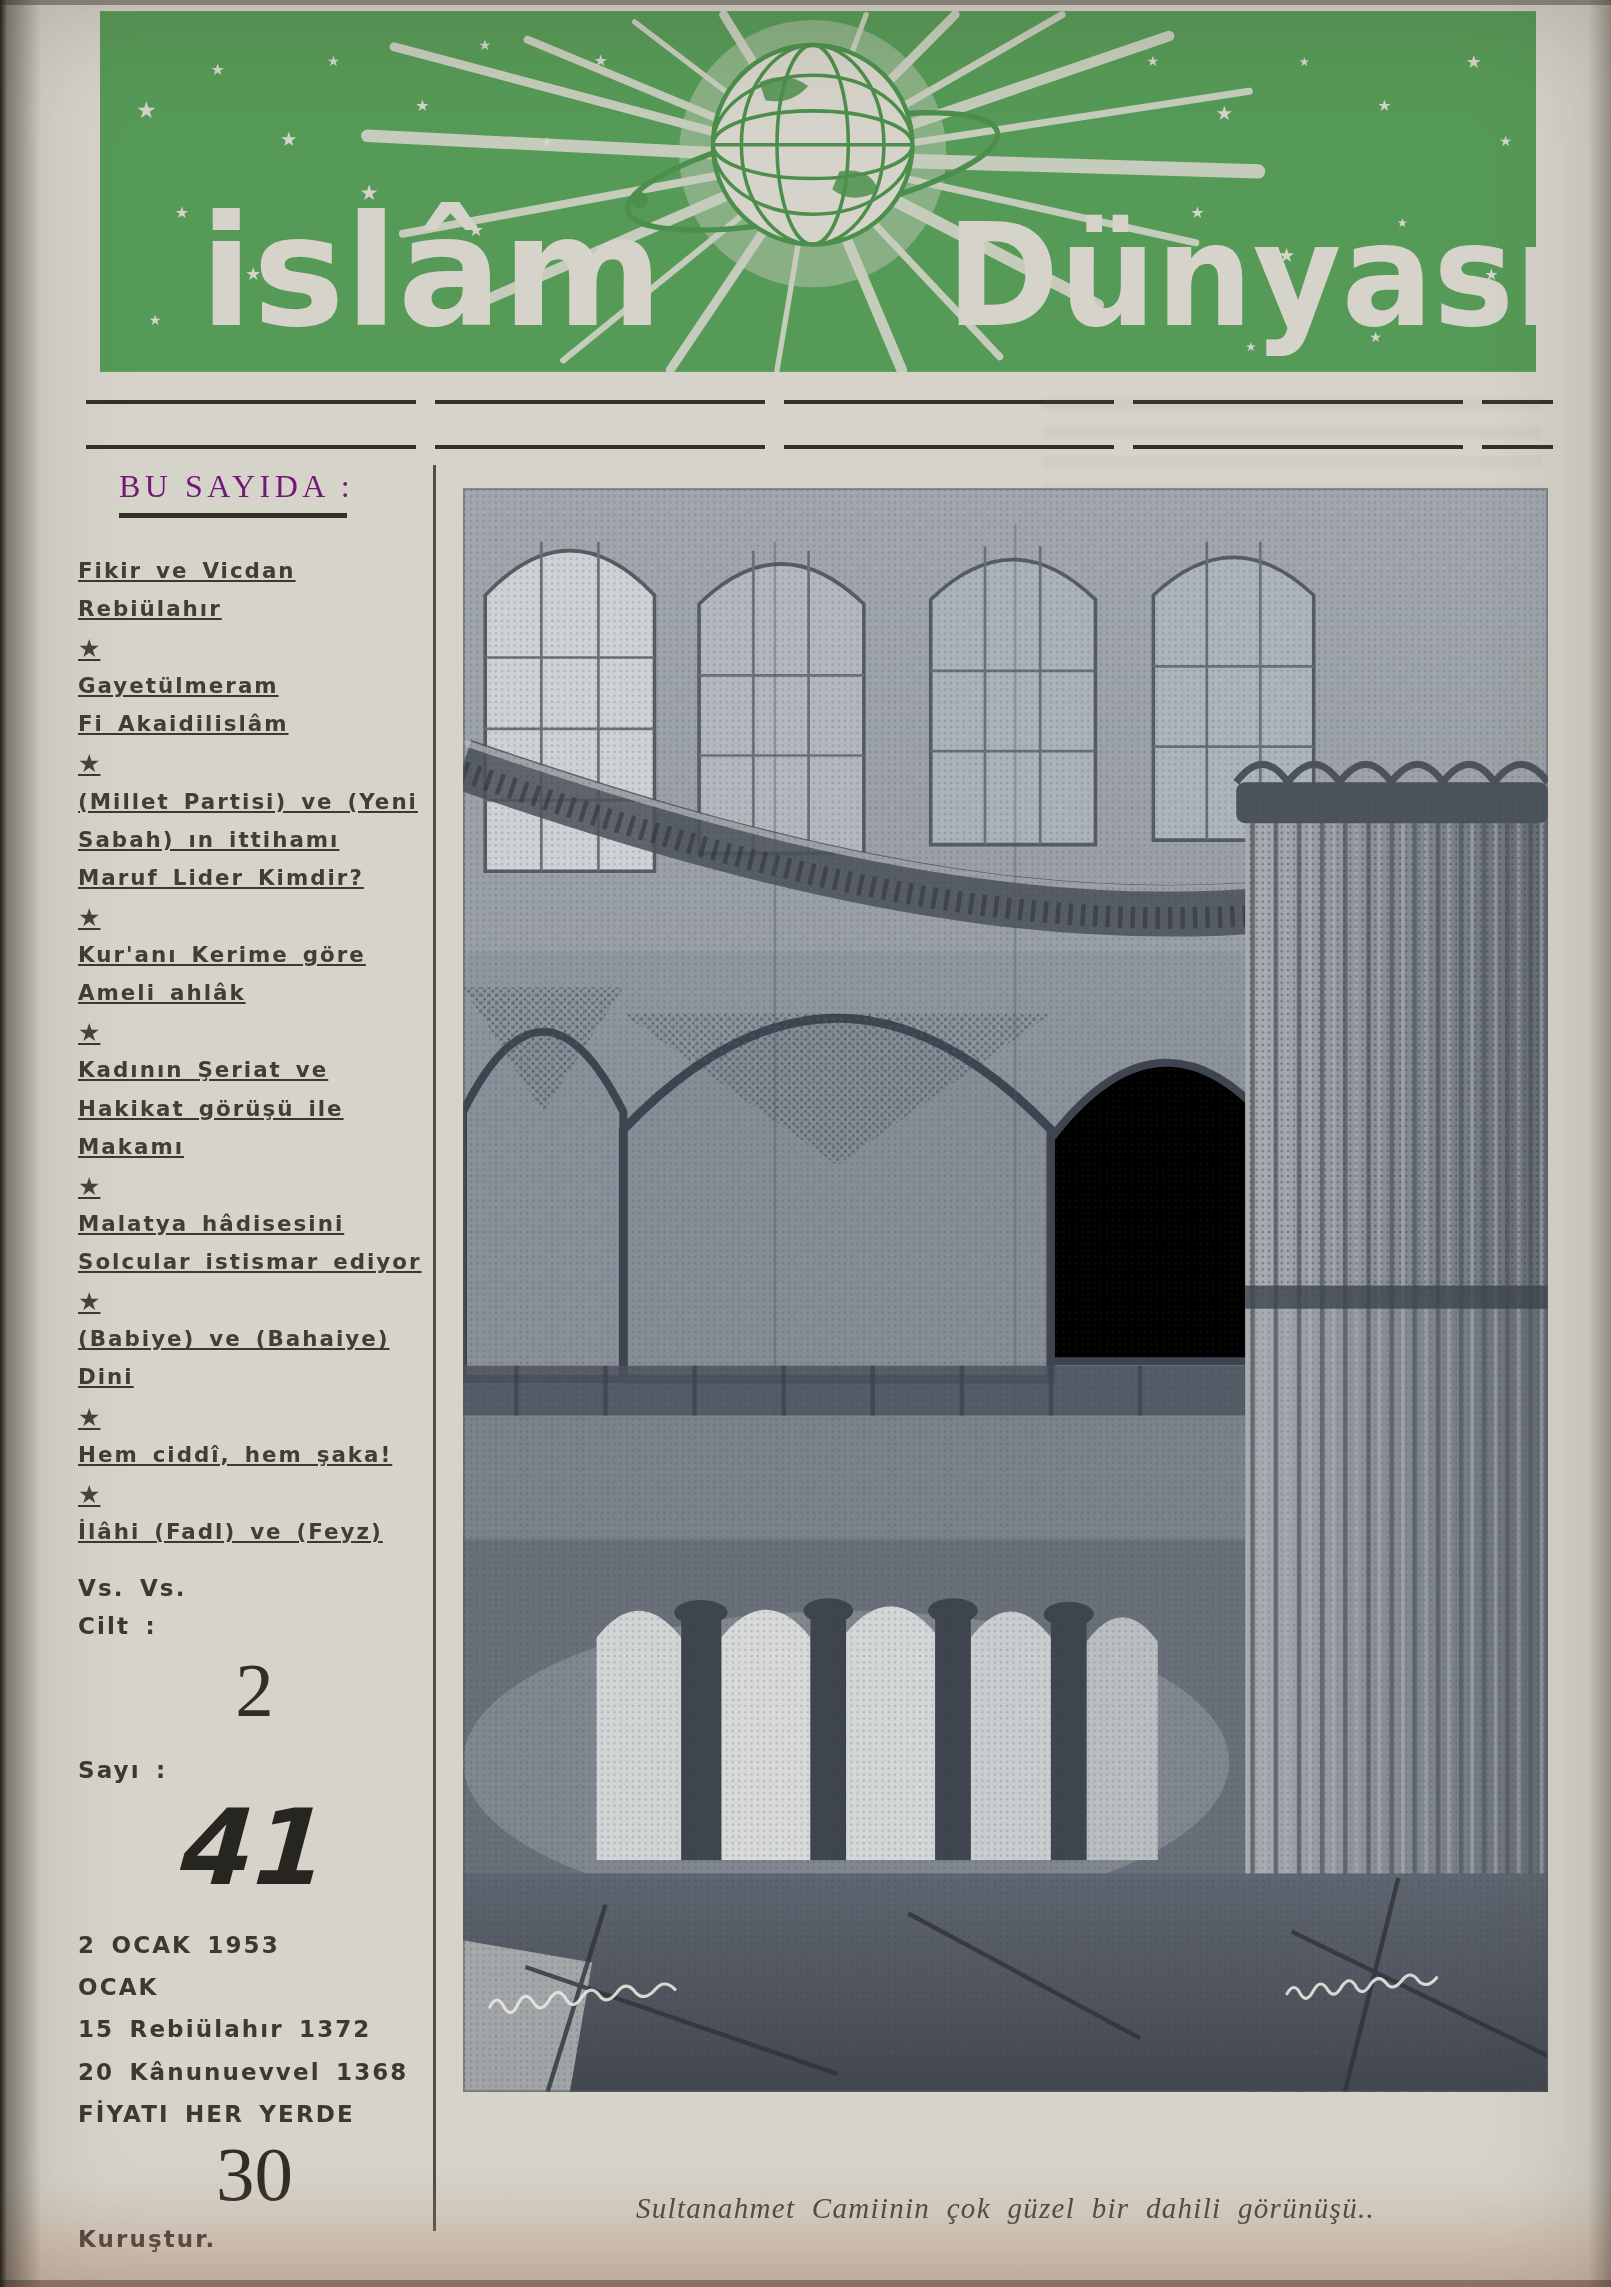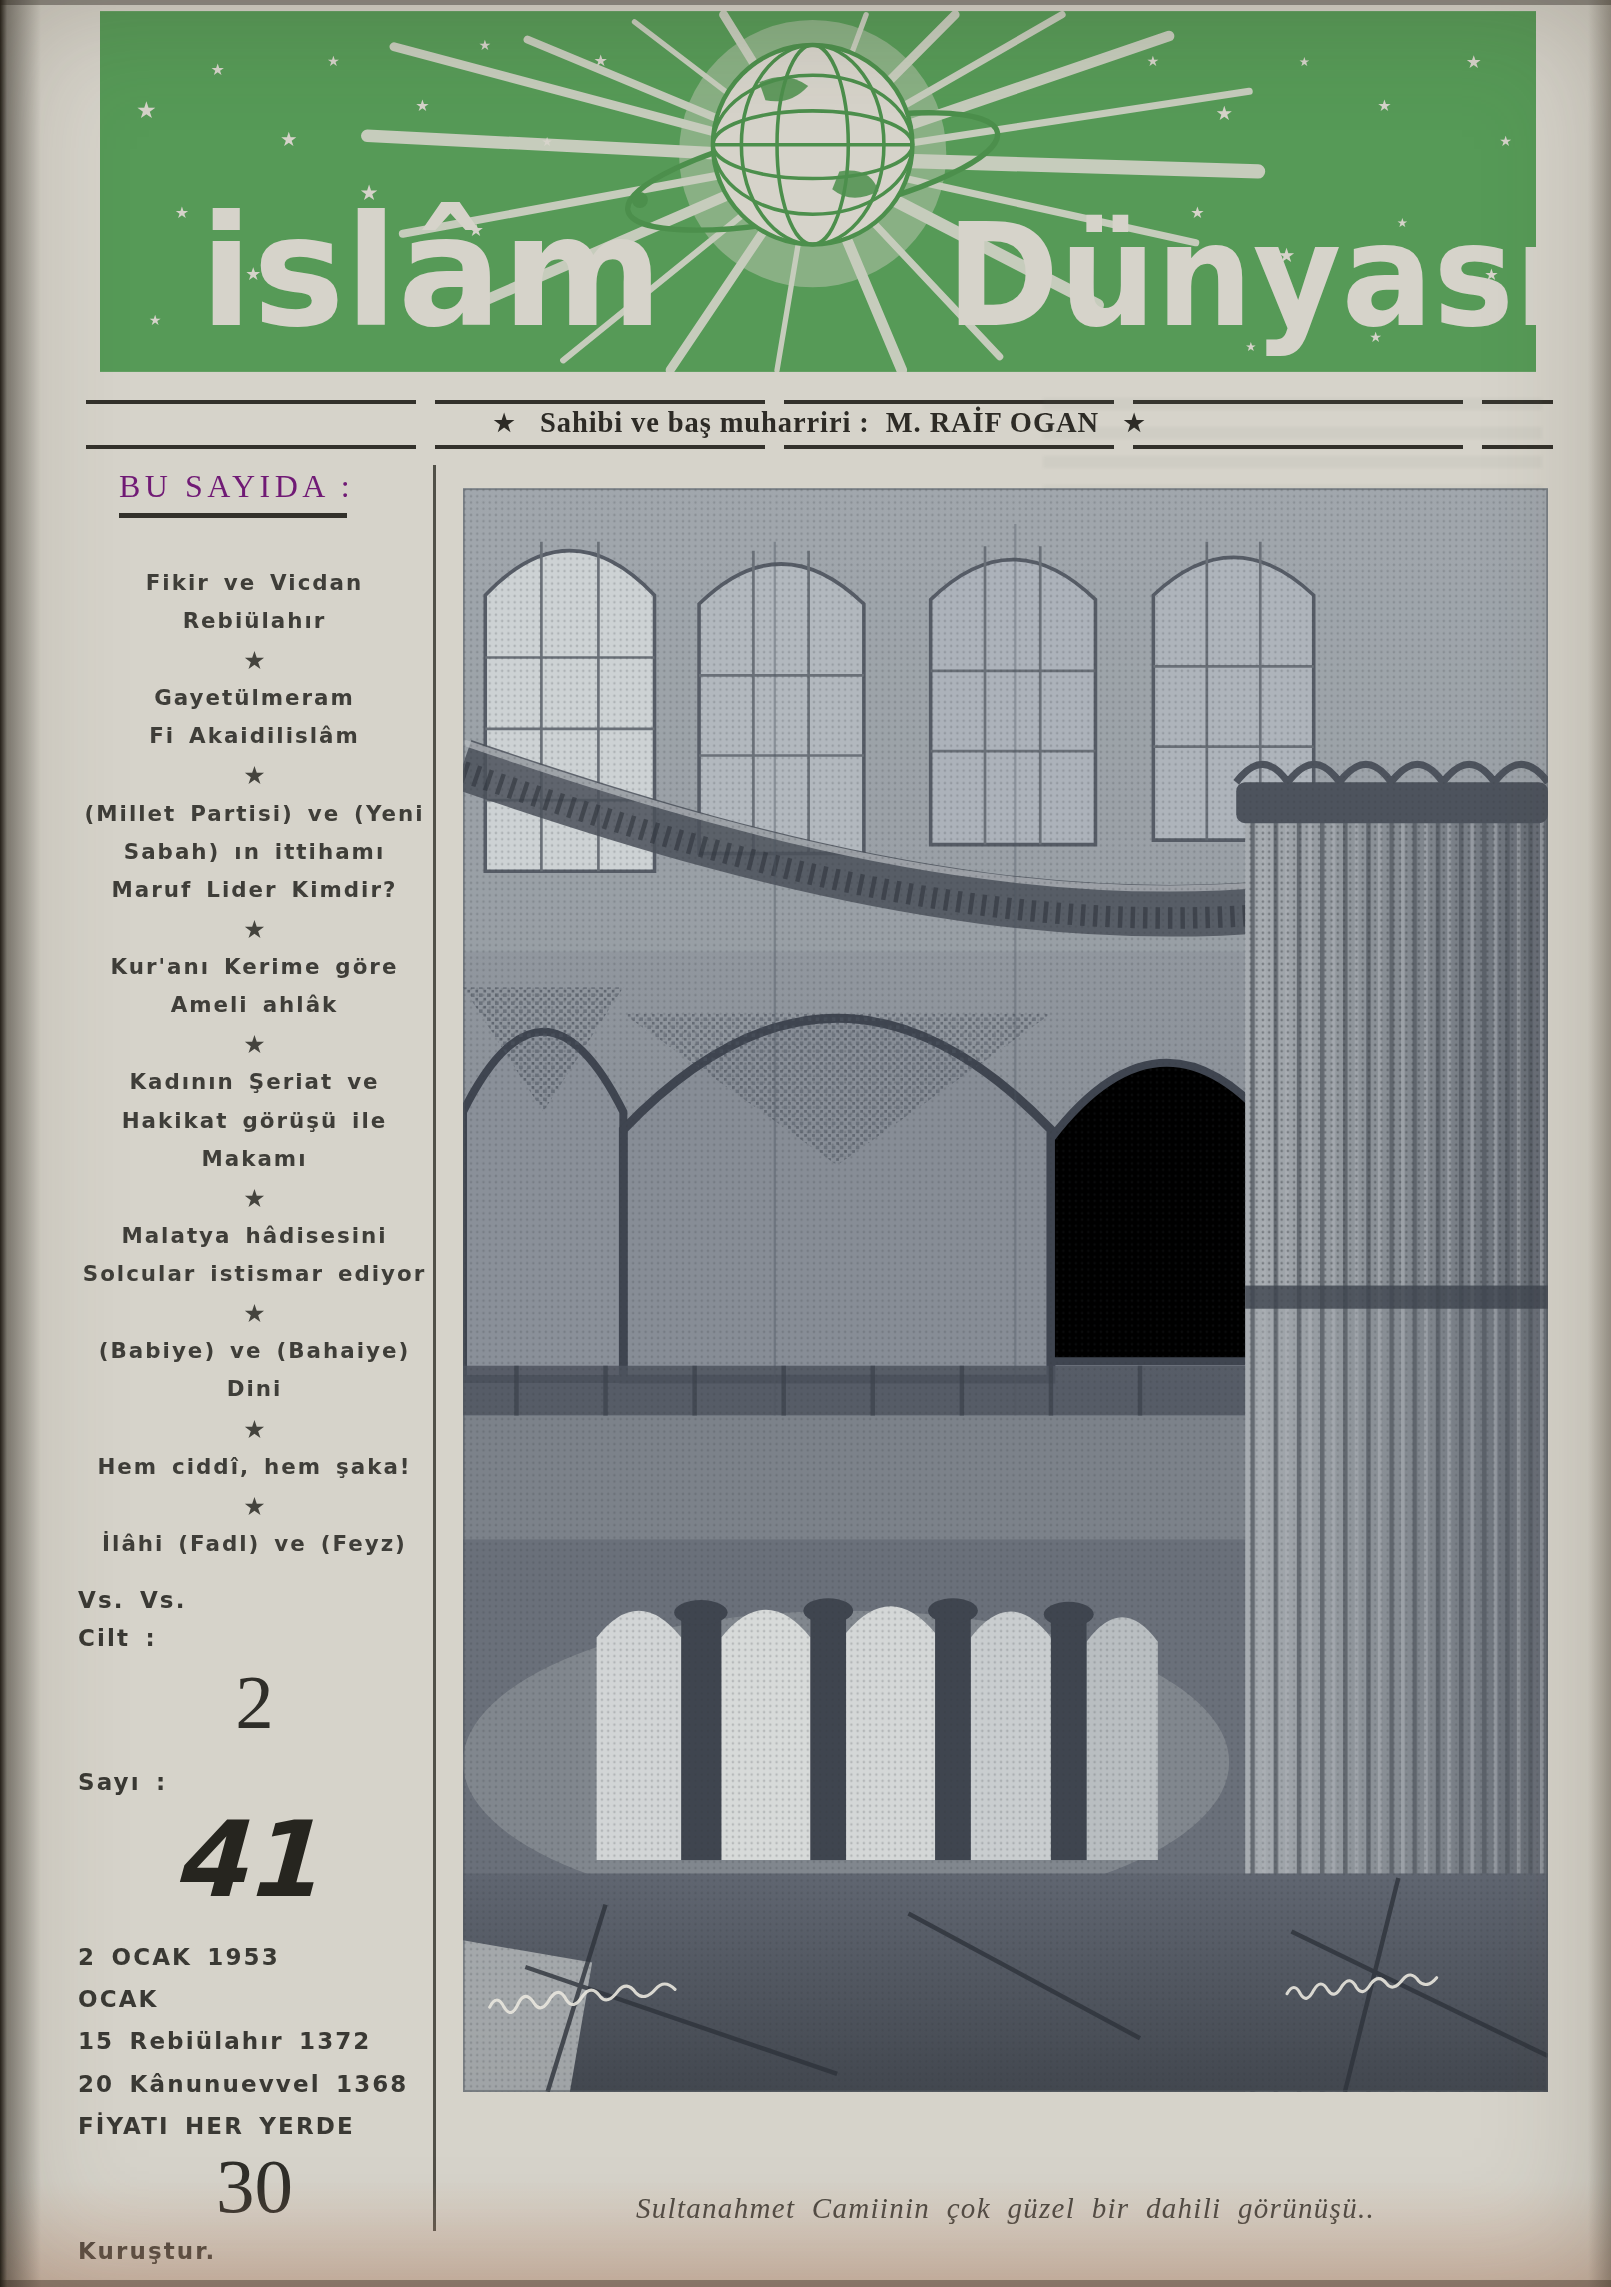--- a/index.html
+++ b/index.html
@@ -33,21 +33,21 @@
   .ghost{left:1043px;top:390px;width:499px;height:107px;opacity:.5;filter:blur(1.8px);
         background:repeating-linear-gradient(0deg,rgba(95,115,102,.12) 0 11.6px,rgba(0,0,0,0) 11.6px 29px);}
 
   
   .divider{left:433px;top:465px;width:2.7px;height:1766px;background:#3a3831;opacity:.85;}
 
   
   .sidebar{left:78px;top:467px;width:353px;color:#3a3934;}
   .toc-head{font:400 32px/1.2 "Liberation Serif",serif;letter-spacing:4.5px;color:#701a75;margin-left:41px;}
   .toc-underline{width:228px;height:4.5px;background:#33312b;margin:8px 0 0 41px;}
-  .toc{margin-top:46px;text-align:center;}
+  .toc{margin-top:34px;text-align:left;text-decoration:underline;}
   .toc-line{font:700 21.4px/1.78 "DejaVu Sans",sans-serif;letter-spacing:2px;word-spacing:4.5px;color:#3f3e39;}
   .sep{font-size:25px;line-height:1;margin:8px 0 6.2px;color:#45443e;font-family:"DejaVu Sans",sans-serif;}
   .meta{font:700 23px/1.3 "DejaVu Sans",sans-serif;letter-spacing:2.1px;word-spacing:5.3px;
         color:#3a3934;}
   .mt26{margin-top:23px;} .mt18{margin-top:8px;} .mt14{margin-top:12.5px;} .mt30{margin-top:27px;}
   .vol-num{font:400 77px/1.12 "Liberation Serif",serif;color:#2f2e29;text-align:center;margin-top:5.3px;}
   .issue-num{font:italic 700 105px/1.05 "DejaVu Sans",sans-serif;color:#26251f;text-align:center;
         margin-top:7.1px;transform:skewX(-4deg);}
   .price-num{font:400 77px/1.05 "Liberation Serif",serif;color:#2f2e29;text-align:center;margin-top:3.6px;}
   .price-unit{margin-top:10.7px;}
@@ -134,23 +134,20 @@
       </g>
 
       <g fill="#d6d3ca" font-family="DejaVu Sans, sans-serif" font-weight="bold" text-anchor="middle">
         <text x="372" y="352" font-size="172" textLength="520" lengthAdjust="spacingAndGlyphs">islâm</text>
         <text x="1295" y="352" font-size="160" textLength="690" lengthAdjust="spacingAndGlyphs">Dünyası</text>
       </g>
     </svg>
   </div>
 
   <div class="abs rule rule-top"></div>
-  <div class="abs byline">
-    <span class="bstar">★</span><span>Sahibi ve baş muharriri :</span>&nbsp;&nbsp;<span>M. RAİF OGAN</span><span class="bstar">★</span>
-  </div>
   <div class="abs rule rule-bottom"></div>
   <div class="abs ghost"></div>
 
   <div class="abs divider"></div>
 
   <div class="abs sidebar">
     <div class="toc-head">BU SAYIDA :</div>
     <div class="toc-underline"></div>
 
     <div class="toc">

